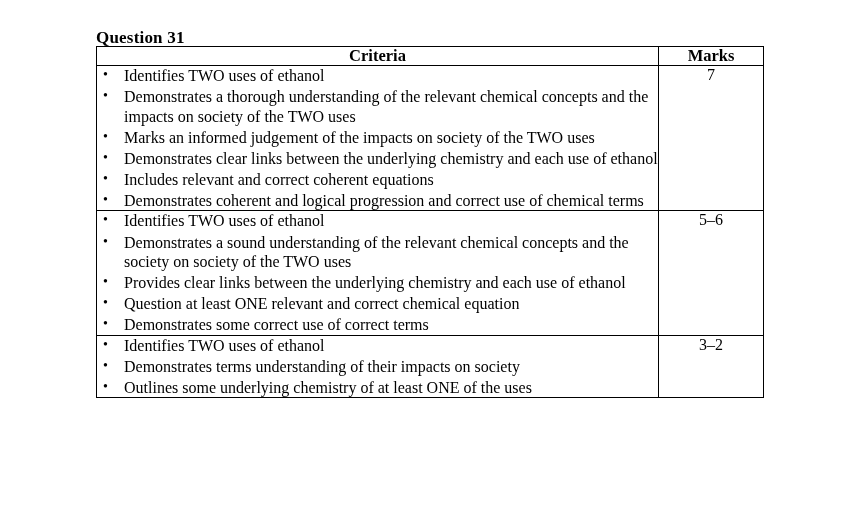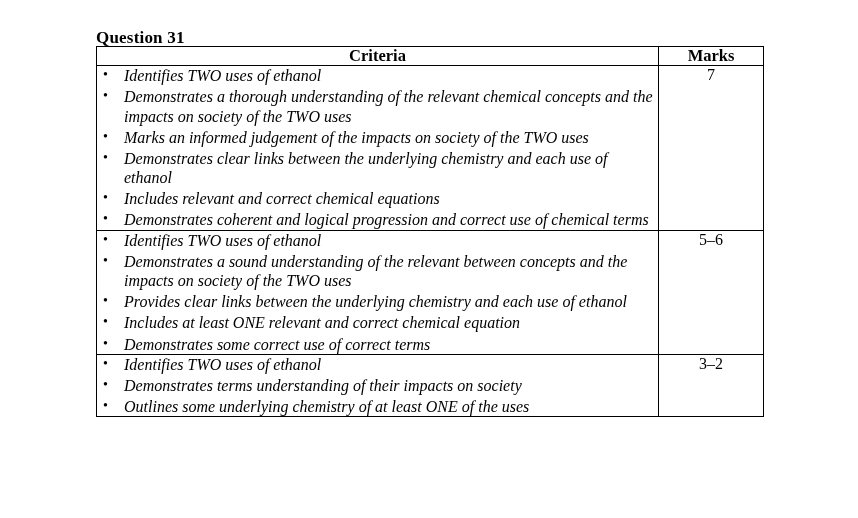--- a/index.html
+++ b/index.html
@@ -84,21 +84,20 @@
   }
   ul.crit-list li .bullet {
     position: absolute;
     left: 6px;
     top: 0;
     font-size: 14px;
     line-height: 1.22;
   }
   ul.crit-list li .crit-text {
     display: block;
-    font-style: italic;
   }
 </style>
 </head>
 <body>
 
 <div class="page">
 
   <div class="question-title">Question 31</div>
 
   <table class="criteria-table">
@@ -123,49 +122,49 @@
             <li>
               <span class="bullet">•</span>
               <span class="crit-text">Marks an informed judgement of the impacts on society of the TWO uses</span>
             </li>
             <li>
               <span class="bullet">•</span>
               <span class="crit-text">Demonstrates clear links between the underlying chemistry and each use of ethanol</span>
             </li>
             <li>
               <span class="bullet">•</span>
-              <span class="crit-text">Includes relevant and correct chemical equations</span>
+              <span class="crit-text">Includes relevant and correct coherent equations</span>
             </li>
             <li>
               <span class="bullet">•</span>
               <span class="crit-text">Demonstrates coherent and logical progression and correct use of chemical terms</span>
             </li>
           </ul>
         </td>
         <td class="col-marks">7</td>
       </tr>
 
       <tr>
         <td class="col-criteria">
           <ul class="crit-list">
             <li>
               <span class="bullet">•</span>
               <span class="crit-text">Identifies TWO uses of ethanol</span>
             </li>
             <li>
               <span class="bullet">•</span>
-              <span class="crit-text">Demonstrates a sound understanding of the relevant between concepts and the impacts on society of the TWO uses</span>
+              <span class="crit-text">Demonstrates a sound understanding of the relevant chemical concepts and the society on society of the TWO uses</span>
             </li>
             <li>
               <span class="bullet">•</span>
               <span class="crit-text">Provides clear links between the underlying chemistry and each use of ethanol</span>
             </li>
             <li>
               <span class="bullet">•</span>
-              <span class="crit-text">Includes at least ONE relevant and correct chemical equation</span>
+              <span class="crit-text">Question at least ONE relevant and correct chemical equation</span>
             </li>
             <li>
               <span class="bullet">•</span>
               <span class="crit-text">Demonstrates some correct use of correct terms</span>
             </li>
           </ul>
         </td>
         <td class="col-marks">5–6</td>
       </tr>
 

